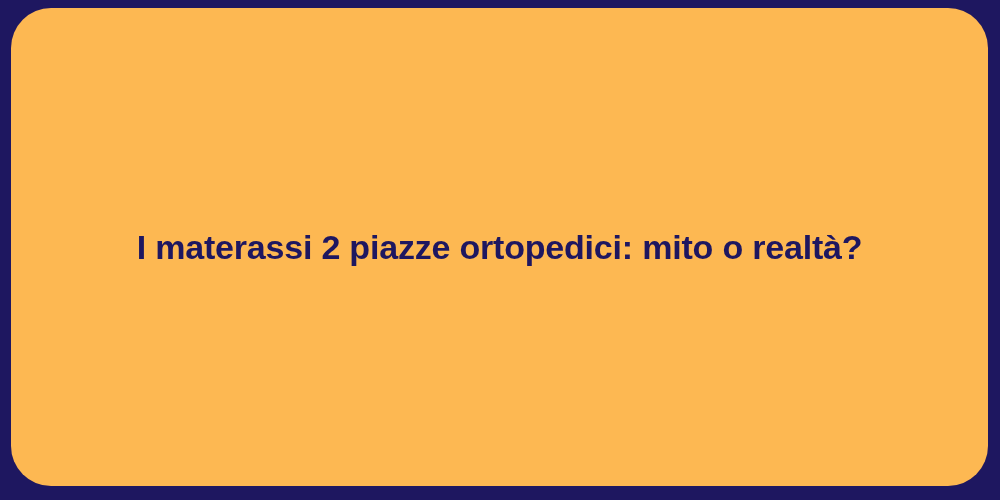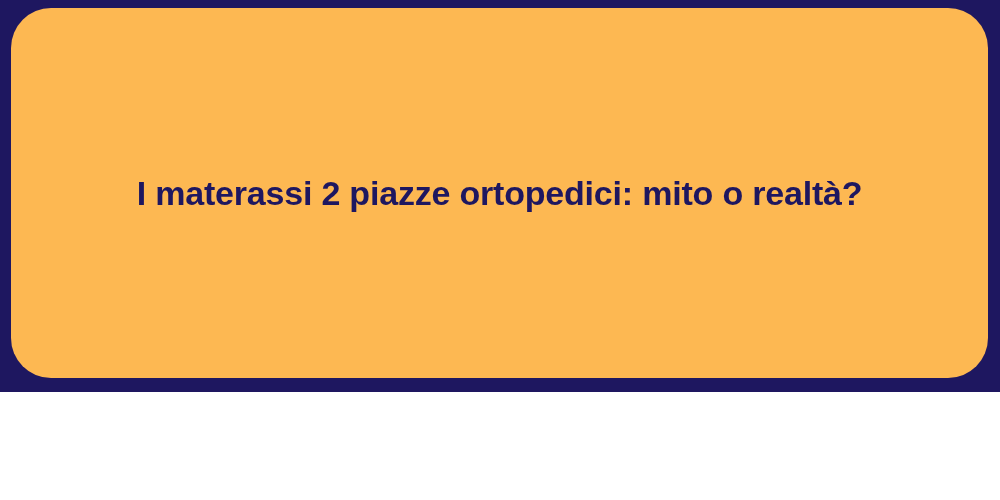--- a/index.html
+++ b/index.html
@@ -11,21 +11,21 @@
     height: 500px;
     overflow: hidden;
     font-family: "Liberation Sans", sans-serif;
   }
 
   
   #article-card {
     position: relative;
     box-sizing: border-box;
     width: 1000px;
-    height: 392px;
+    height: 500px;
     background: #1E1760;
     padding: 8px 12px 14px 11px;
   }
 
   
   #card-surface {
     box-sizing: border-box;
     width: 100%;
     height: 100%;
     background: #FDB852;

